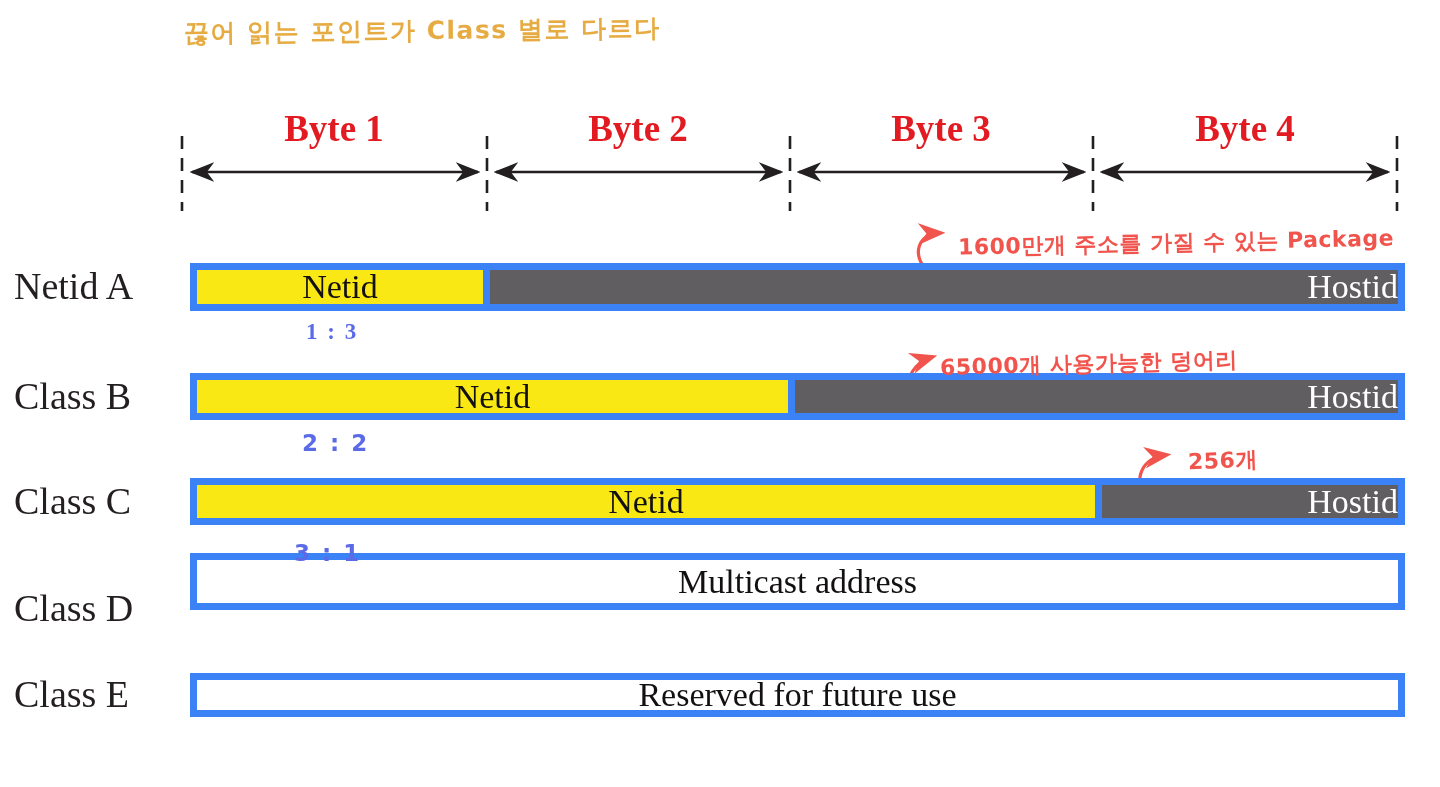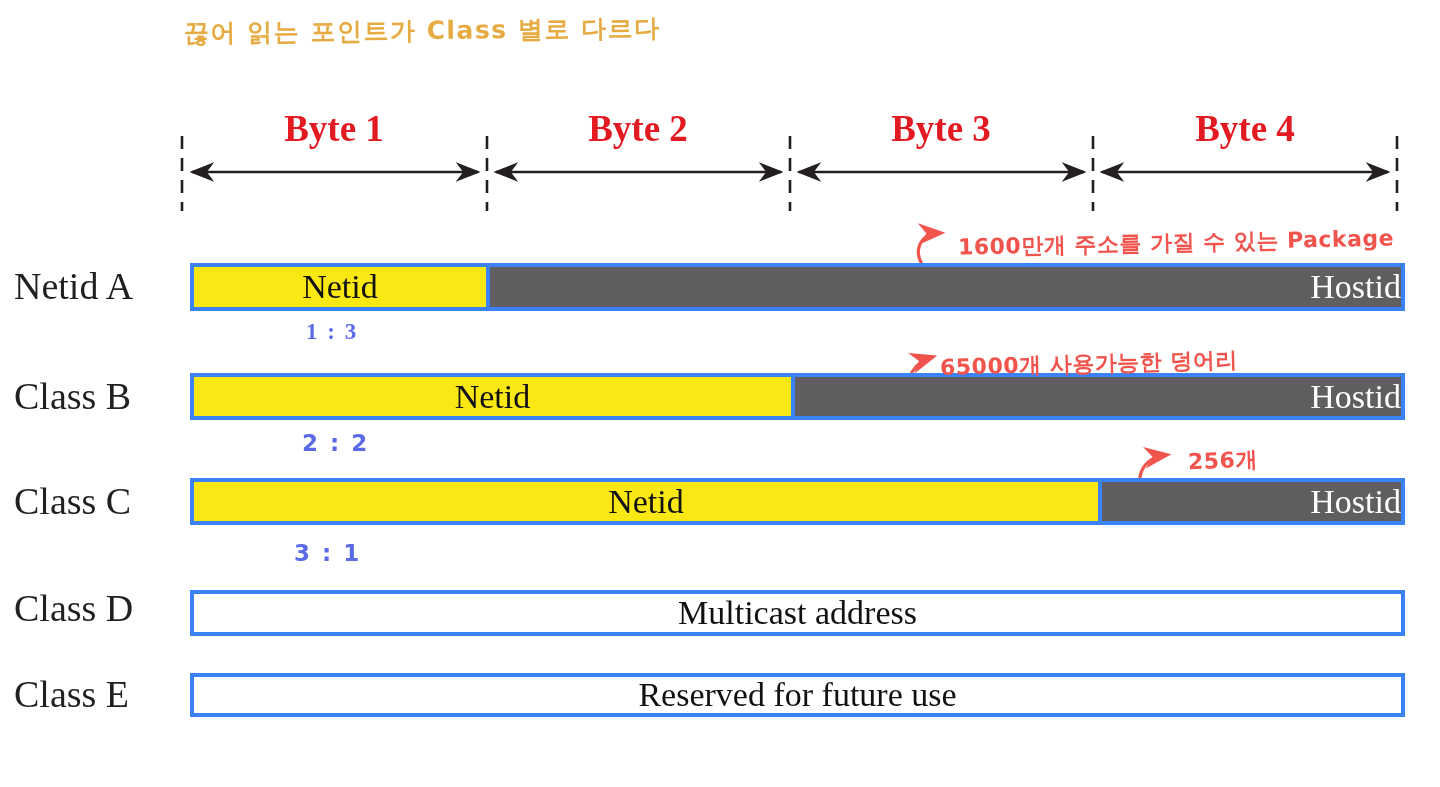--- a/index.html
+++ b/index.html
@@ -32,21 +32,21 @@
 
   
   .class-label{
     position:absolute;left:14px;z-index:2;font-size:38px;color:#231F20;white-space:nowrap;
   }
   .bar{
     position:absolute;left:190px;width:1215px;display:flex;z-index:2;
     box-sizing:border-box;font-size:34px;
   }
   .seg{
-    box-sizing:border-box;border:4px solid #3b82f6;display:flex;
+    box-sizing:border-box;border:7px solid #3b82f6;display:flex;
     align-items:center;justify-content:center;overflow:hidden;
   }
   .seg-netid{background:#F9E814;color:#131011;}
   .seg-hostid{background:#605E60;color:#ffffff;flex:1;border-left:none;justify-content:flex-end;}
   .seg-plain{background:#ffffff;color:#131011;width:100%;}
 </style>
 </head>
 <body>
 
 <div class="canvas">
@@ -120,21 +120,21 @@
       <span>Netid</span>
     </div>
     <div class="seg seg-hostid">
       <span>Hostid</span>
     </div>
   </div>
   <div class="hand ratio ratio-c">3 : 1</div>
   <div class="hand red-note note-c">256개</div>
 
   <div class="class-label" style="top:586px;">Class D</div>
-  <div class="bar" style="top:587px;height:51px;align-items:center;">
+  <div class="bar" style="top:553px;height:57px;">
     <div class="seg seg-plain">
       <span>Multicast address</span>
     </div>
   </div>
 
   <div class="class-label" style="top:672px;">Class E</div>
   <div class="bar" style="top:673px;height:44px;">
     <div class="seg seg-plain">
       <span>Reserved for future use</span>
     </div>

